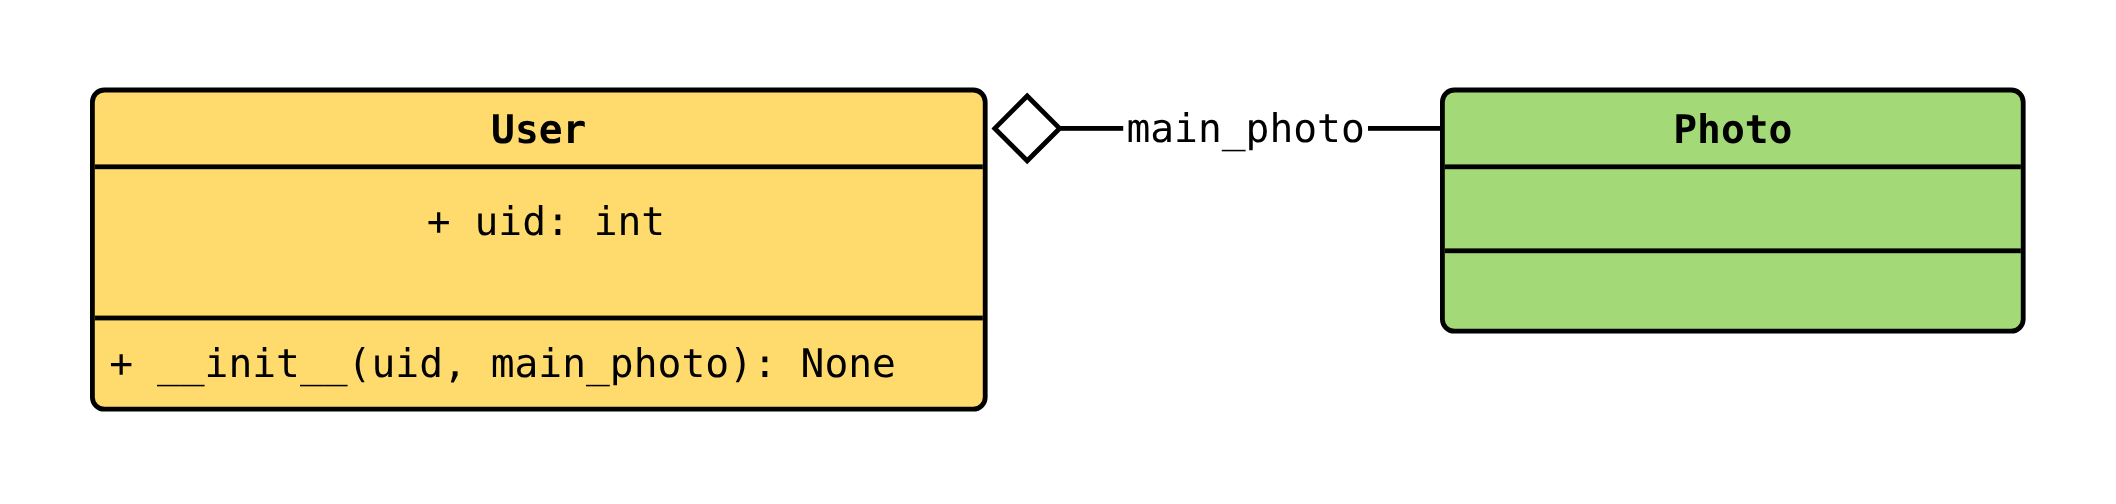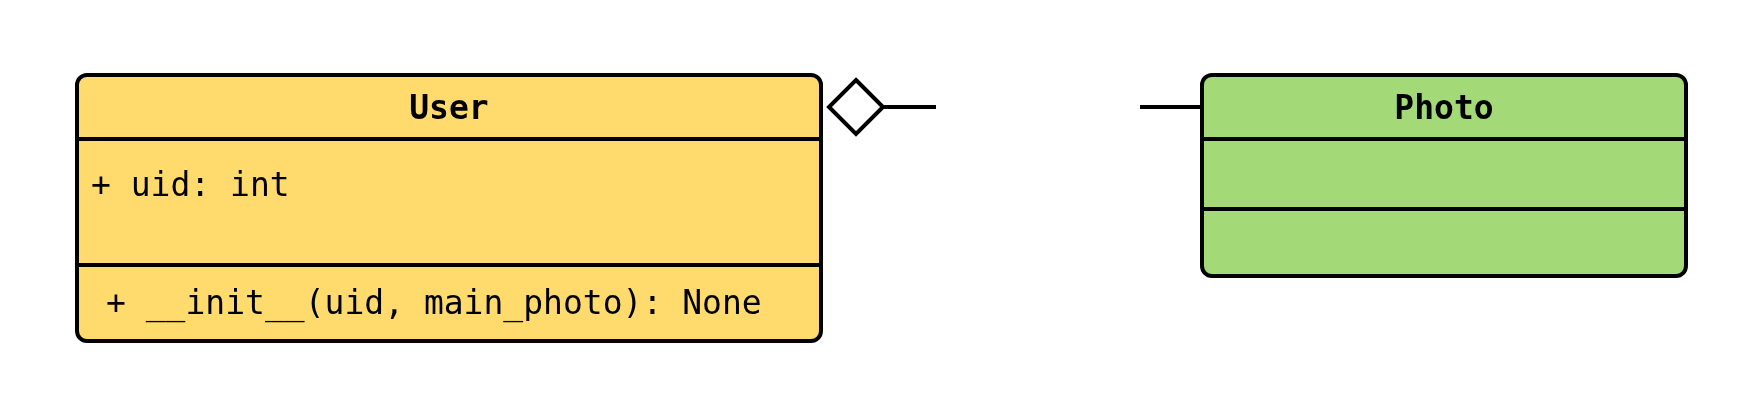--- a/index.html
+++ b/index.html
@@ -49,25 +49,26 @@
     justify-content: center;
     font-weight: bold;
     font-size: 33px;
   }
   .user .sec.attrs {
     height: 126px;
     border-top: 4px solid #000000;
     padding: 25px 0 0 12px;
     font-size: 33px;
     line-height: 38px;
+    text-align: center;
   }
   .user .sec.methods {
     flex: 1;
     border-top: 4px solid #000000;
-    padding: 17px 0 0 27px;
+    padding: 17px 0 0 12px;
     font-size: 33px;
     line-height: 38px;
   }
   .photo .sec.attrs {
     height: 70px;
     border-top: 4px solid #000000;
   }
   .photo .sec.methods {
     flex: 1;
     border-top: 4px solid #000000;
@@ -118,20 +119,21 @@
     </div>
     <div class="sec methods">
       <div>+ __init__(uid, main_photo): None</div>
     </div>
   </div>
 
   <svg class="diamond-svg" width="60" height="60" viewBox="0 0 60 60">
     <polygon points="30,3 57,30 30,57 3,30" fill="#ffffff" stroke="#000000" stroke-width="4"></polygon>
   </svg>
   <div class="conn-line seg1"></div>
+  <div class="conn-label">main_photo</div>
   <div class="conn-line seg2"></div>
 
   <div class="class-box photo">
     <div class="sec title">Photo</div>
     <div class="sec attrs"></div>
     <div class="sec methods"></div>
   </div>
 
 </div>
 

